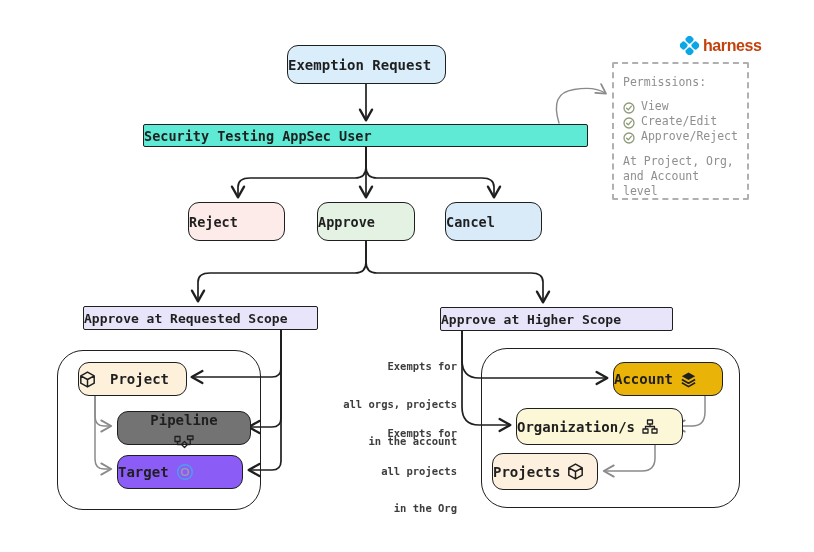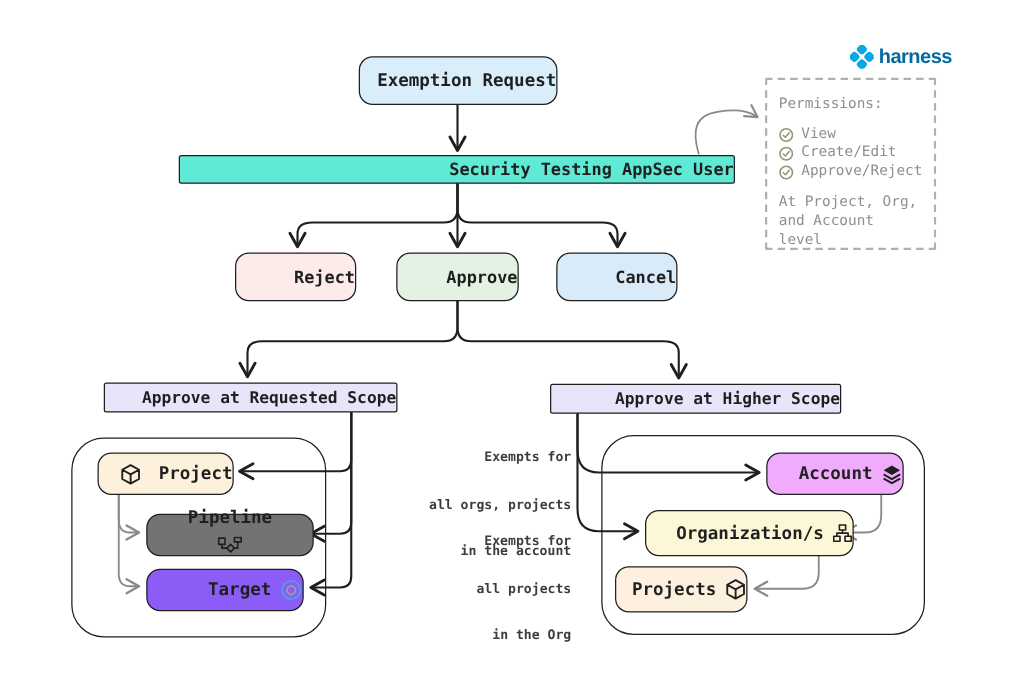--- a/index.html
+++ b/index.html
@@ -1,36 +1,36 @@
 <!DOCTYPE html>
 <html><head>
 <meta charset="utf-8">
 <style>
   html,body{margin:0;padding:0;background:#ffffff;}
   .canvas{position:relative;width:814px;height:552px;background:#ffffff;overflow:hidden;
           font-family:"DejaVu Sans Mono", monospace;color:#1f1f1f;}
   .wires{position:absolute;left:0;top:0;z-index:2;pointer-events:none;}
-  .node{position:absolute;z-index:3;display:flex;align-items:center;justify-content:flex-end;
+  .node{position:absolute;z-index:3;display:flex;align-items:center;justify-content:flex-start;
         gap:7px;border:1.6px solid #1f1f1f;background:#fff;box-sizing:border-box;
         font-weight:600;font-size:14px;white-space:nowrap;}
   .rounded{border-radius:11px;}
   .bar{border-radius:2px;font-size:13.5px;}
   .hdr{border-radius:2px;font-size:13px;border-width:1.5px;}
   .container-frame{position:absolute;z-index:1;border:1.6px solid #1f1f1f;border-radius:26px;
         background:transparent;box-sizing:border-box;}
   .annotation{position:absolute;z-index:3;font-size:10.5px;font-weight:700;color:#3d3d3d;
         line-height:12.5px;text-align:right;white-space:pre;}
   .perm{position:absolute;z-index:3;border:2px dashed #b0b0b0;border-radius:2px;box-sizing:border-box;
         padding:11px 9px 8px 9px;color:#8f8f8f;font-size:11.5px;font-weight:500;line-height:15px;}
   .perm .title{margin-bottom:9px;}
   .perm .item{display:flex;align-items:flex-end;gap:6px;height:15px;}
   .perm .footer{margin-top:10px;}
   .logo{position:absolute;z-index:3;display:flex;align-items:center;gap:4px;}
   .logo .word{font-family:"Liberation Sans", sans-serif;font-weight:700;font-size:16px;
-        letter-spacing:-0.4px;color:#0369a1;}
+        letter-spacing:-0.4px;color:#c2410c;}
   .icn{display:inline-flex;flex:none;}
 </style>
 </head>
 <body>
 
 <div class="canvas">
 
   <svg class="wires" width="814" height="552" viewBox="0 0 814 552">
     <defs>
       <marker id="ad" viewBox="0 0 12 12" refX="9" refY="6" markerWidth="9.5" markerHeight="9.5" orient="auto-start-reverse">
@@ -166,21 +166,21 @@
     <span class="icn">
       <svg width="18" height="18" viewBox="0 0 18 18">
           <circle cx="9" cy="9" r="7.3" fill="none" stroke="#4d9fe8" stroke-width="1.4"></circle>
           <circle cx="9" cy="9" r="3.4" fill="none" stroke="#9aa0a6" stroke-width="1.4"></circle>
         </svg>
     </span>
   </div>
 
   <div class="container-frame" style="left:481px;top:348px;width:259px;height:160px;"></div>
 
-  <div class="node rounded" style="left:613px;top:362px;width:110px;height:34px;background:#f0abfc;">
+  <div class="node rounded" style="left:613px;top:362px;width:110px;height:34px;background:#eab308;">
     <span>Account</span>
     <span class="icn">
       <svg width="17" height="17" viewBox="0 0 18 18">
           <path d="M9,1.5 L16,5.5 L9,9.5 L2,5.5 Z" fill="#1f1f1f"></path>
           <path d="M2,9 L9,13 L16,9" fill="none" stroke="#1f1f1f" stroke-width="1.7" stroke-linejoin="round"></path>
           <path d="M2,12.5 L9,16.5 L16,12.5" fill="none" stroke="#1f1f1f" stroke-width="1.7" stroke-linejoin="round"></path>
         </svg>
     </span>
   </div>
 

